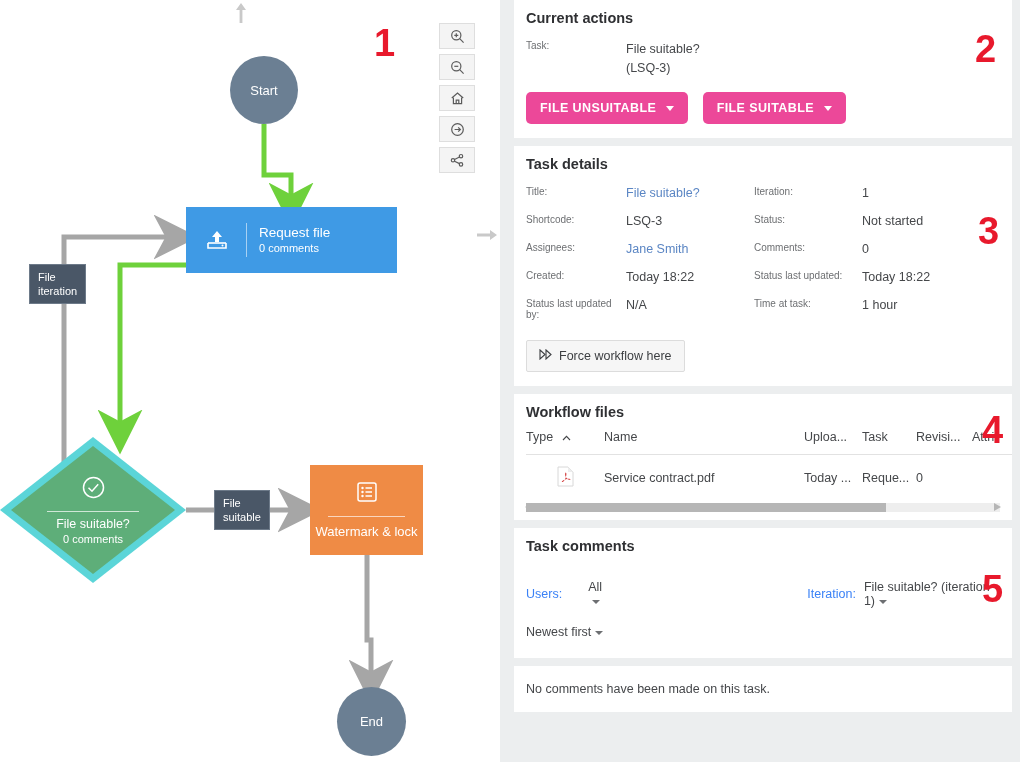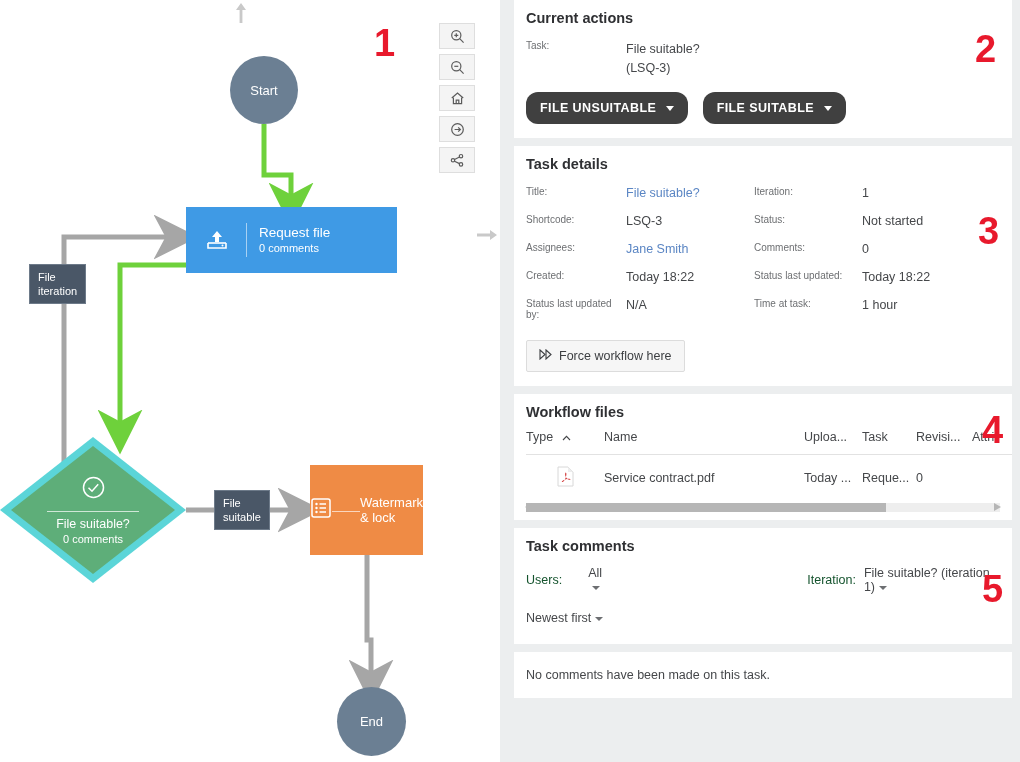--- a/index.html
+++ b/index.html
@@ -39,21 +39,21 @@
     width: 34px; display: flex; align-items: center; justify-content: center;
   }
   .rect-node .sep {
     width: 1px; height: 34px; background: rgba(255,255,255,.55); margin: 0 12px;
   }
   .rect-node .txt-title { font-size: 13.5px; line-height: 17px; }
   .rect-node .txt-sub { font-size: 11px; line-height: 15px; }
 
   .square-node {
     background: #ef8b45;
-    display: flex; flex-direction: row; align-items: center; justify-content: center;
+    display: flex; flex-direction: column; align-items: center; justify-content: center;
     color: #ffffff;
   }
   .square-node .rule { width: 68%; height: 1px; background: rgba(255,255,255,.65); margin: 9px 0 7px; }
   .square-node .txt-title { font-size: 13px; }
 
   
   .diamond-wrap { position: absolute; width: 186px; height: 146px; }
   .diamond-outer {
     position: absolute; inset: 0;
     background: #5bd5d8;
@@ -128,24 +128,24 @@
   .val { color: #45474a; font-size: 12.5px; }
   .link { color: #5b86c4; font-size: 12.5px; cursor: pointer; }
 
   
   .task-row { display: flex; margin-bottom: 14px; }
   .task-row .lbl { width: 100px; }
   .task-row .val-col { line-height: 19px; }
 
   .btn-primary {
     display: inline-flex; align-items: center; gap: 10px;
-    background: #404040; color: #ffffff;
+    background: #ec4899; color: #ffffff;
     font-size: 12.5px; font-weight: bold; letter-spacing: .4px;
     padding: 9px 14px;
-    border: none; border-radius: 12px;
+    border: none; border-radius: 5px;
     margin-right: 10px;
     cursor: pointer;
   }
   .caret-d {
     width: 0; height: 0;
     border-left: 4.5px solid transparent;
     border-right: 4.5px solid transparent;
     border-top: 5px solid #ffffff;
   }
   .caret-d-dark {
@@ -208,21 +208,21 @@
     position: absolute; left: -1px; top: 0;
     width: 0; height: 0;
     border-top: 4.5px solid transparent;
     border-bottom: 4.5px solid transparent;
     border-right: 7px solid #b6b6b6;
   }
 
   
   .comments-filters { display: flex; align-items: center; }
   .filter-item { font-size: 12.5px; color: #45474a; }
-  .muted-lbl { color: #14532d; font-size: 12.5px; }
+  .muted-lbl { color: #3b82f6; font-size: 12.5px; }
   .empty-card {
     background: #ffffff; margin: 0 8px 0 14px; padding: 16px 12px;
     font-size: 12.5px; color: #45474a;
   }
 </style>
 </head>
 <body>
 
 <div id="app">
 
@@ -471,21 +471,21 @@
         </tbody>
       </table>
       <div class="scrollbar-track">
         <div class="scrollbar-thumb"></div>
         <div class="scroll-arrow-l"></div>
         <div class="scroll-arrow-r"></div>
       </div>
     </div>
 
     <div class="card" style="padding-bottom:18px;">
-      <div class="card-title" style="margin-bottom:12px;">Task comments</div>
+      <div class="card-title" style="margin-bottom:26px;">Task comments</div>
       <div class="comments-filters">
         <span class="muted-lbl">Users:</span>
         <span class="filter-item" style="margin-left:26px;cursor:pointer;">
           <span>All</span><span class="caret-d-dark"></span>
         </span>
         <span class="muted-lbl" style="margin-left:196px;">Iteration:</span>
         <span class="filter-item" style="margin-left:8px;cursor:pointer;">
           <span>File suitable? (iteration 1)</span><span class="caret-d-dark"></span>
         </span>
       </div>

